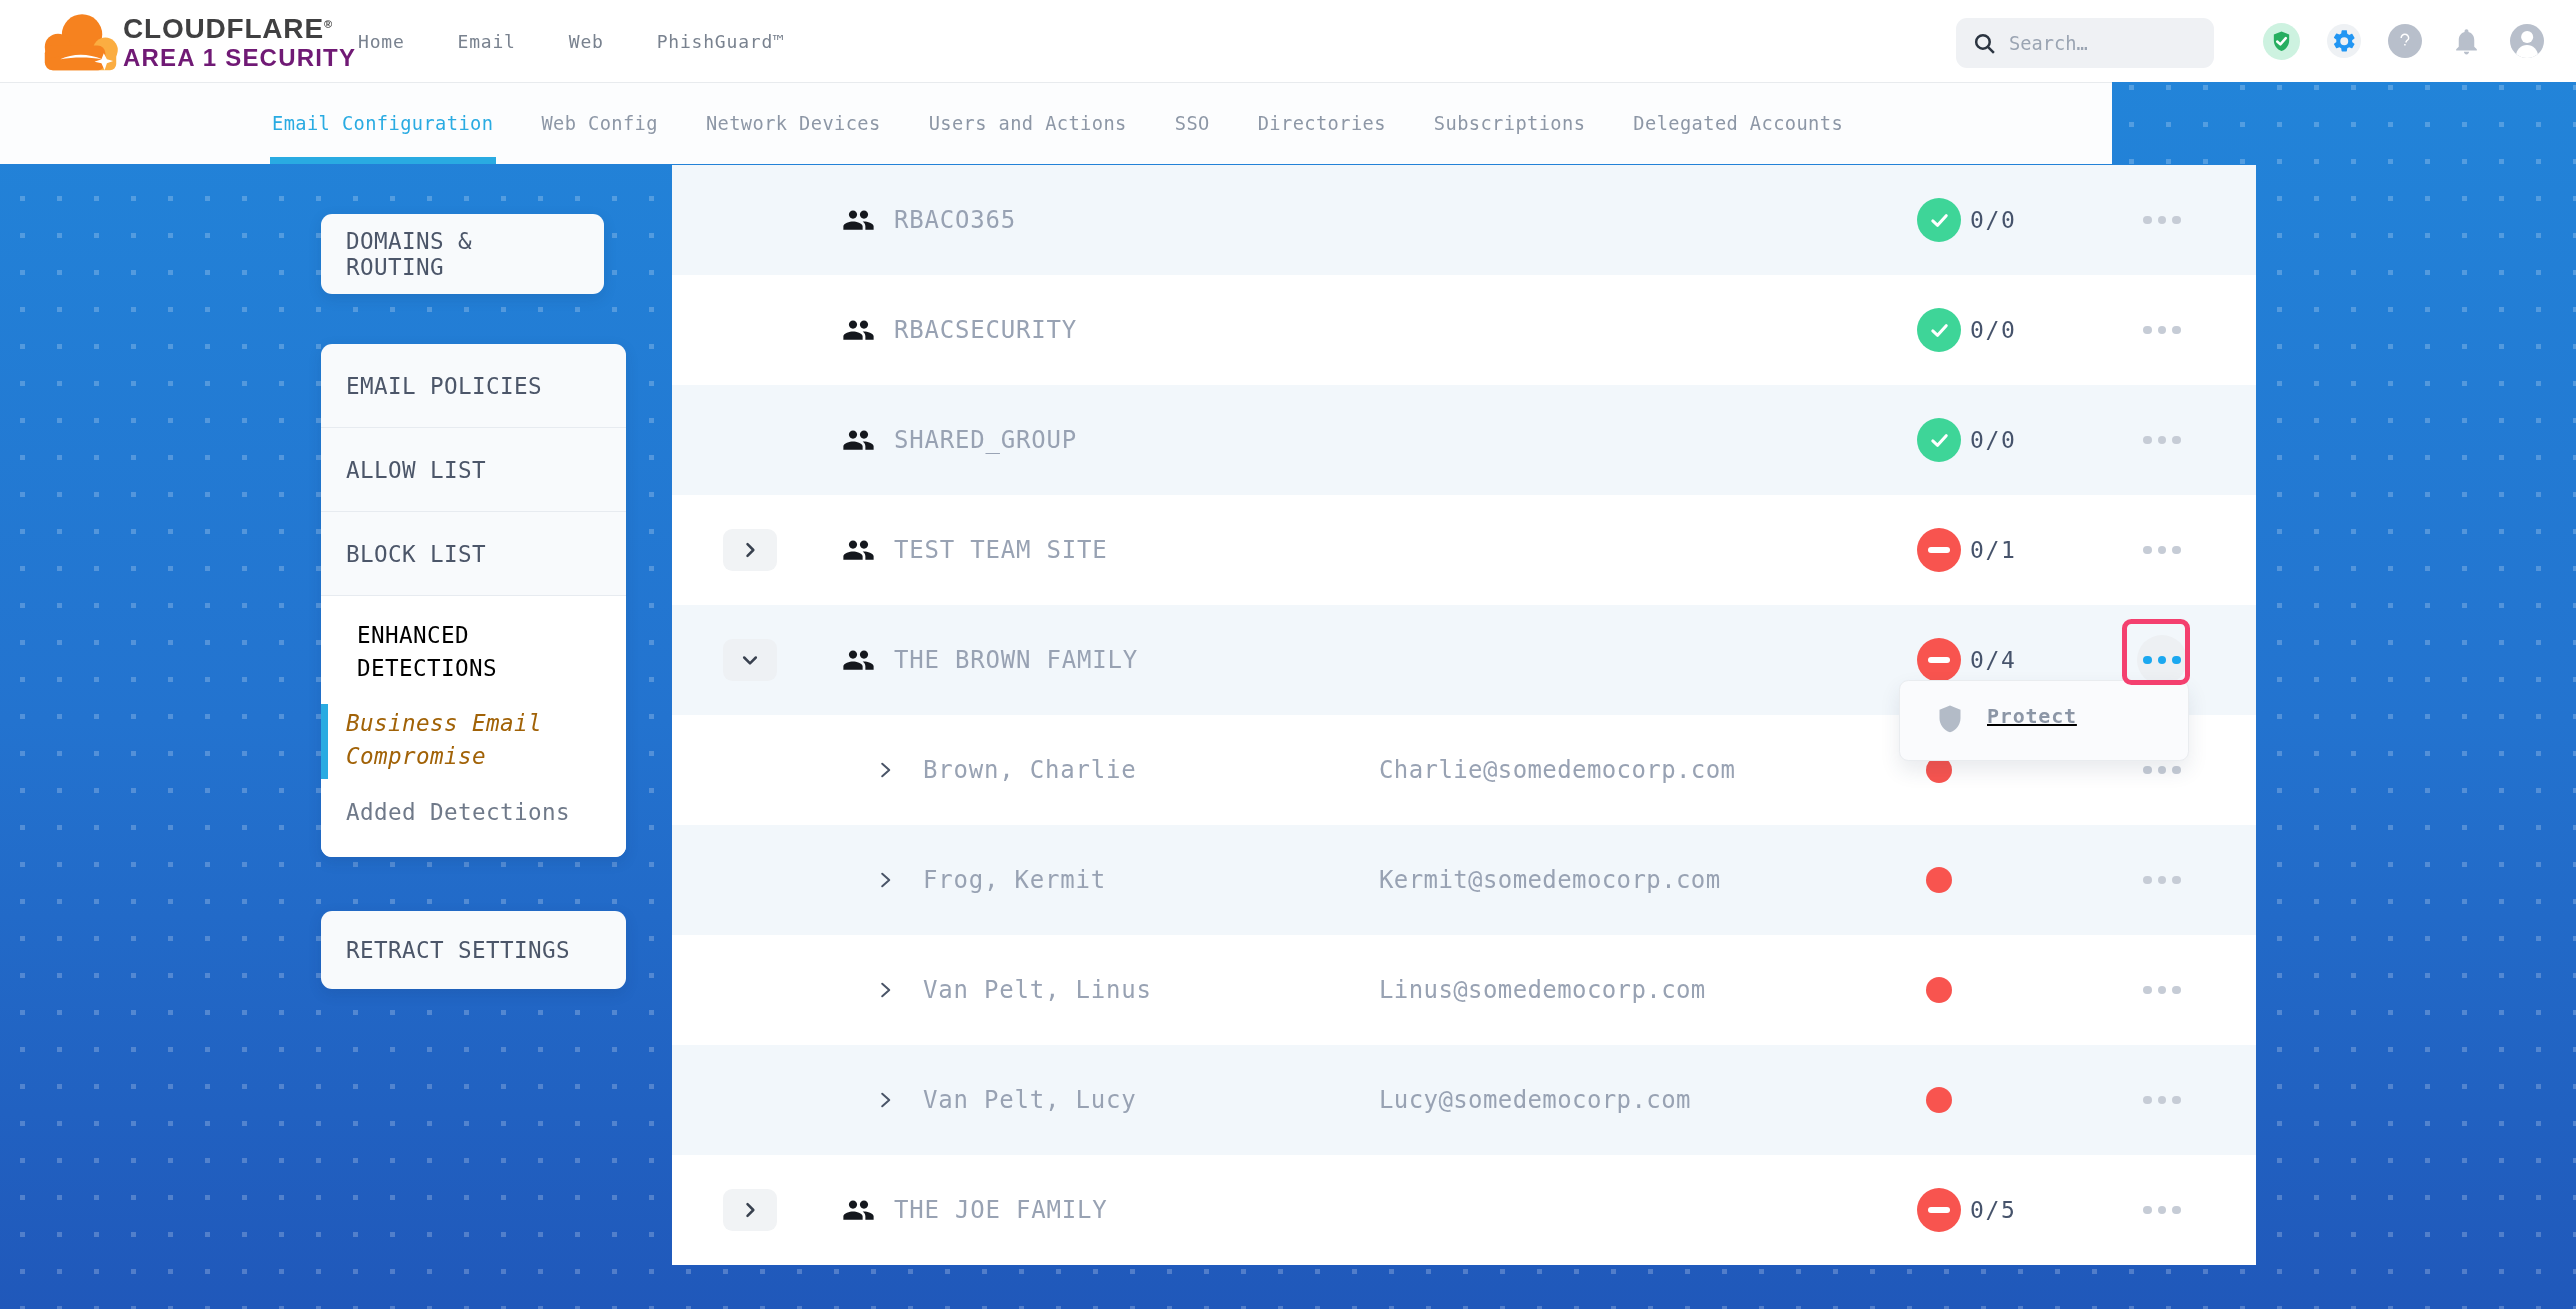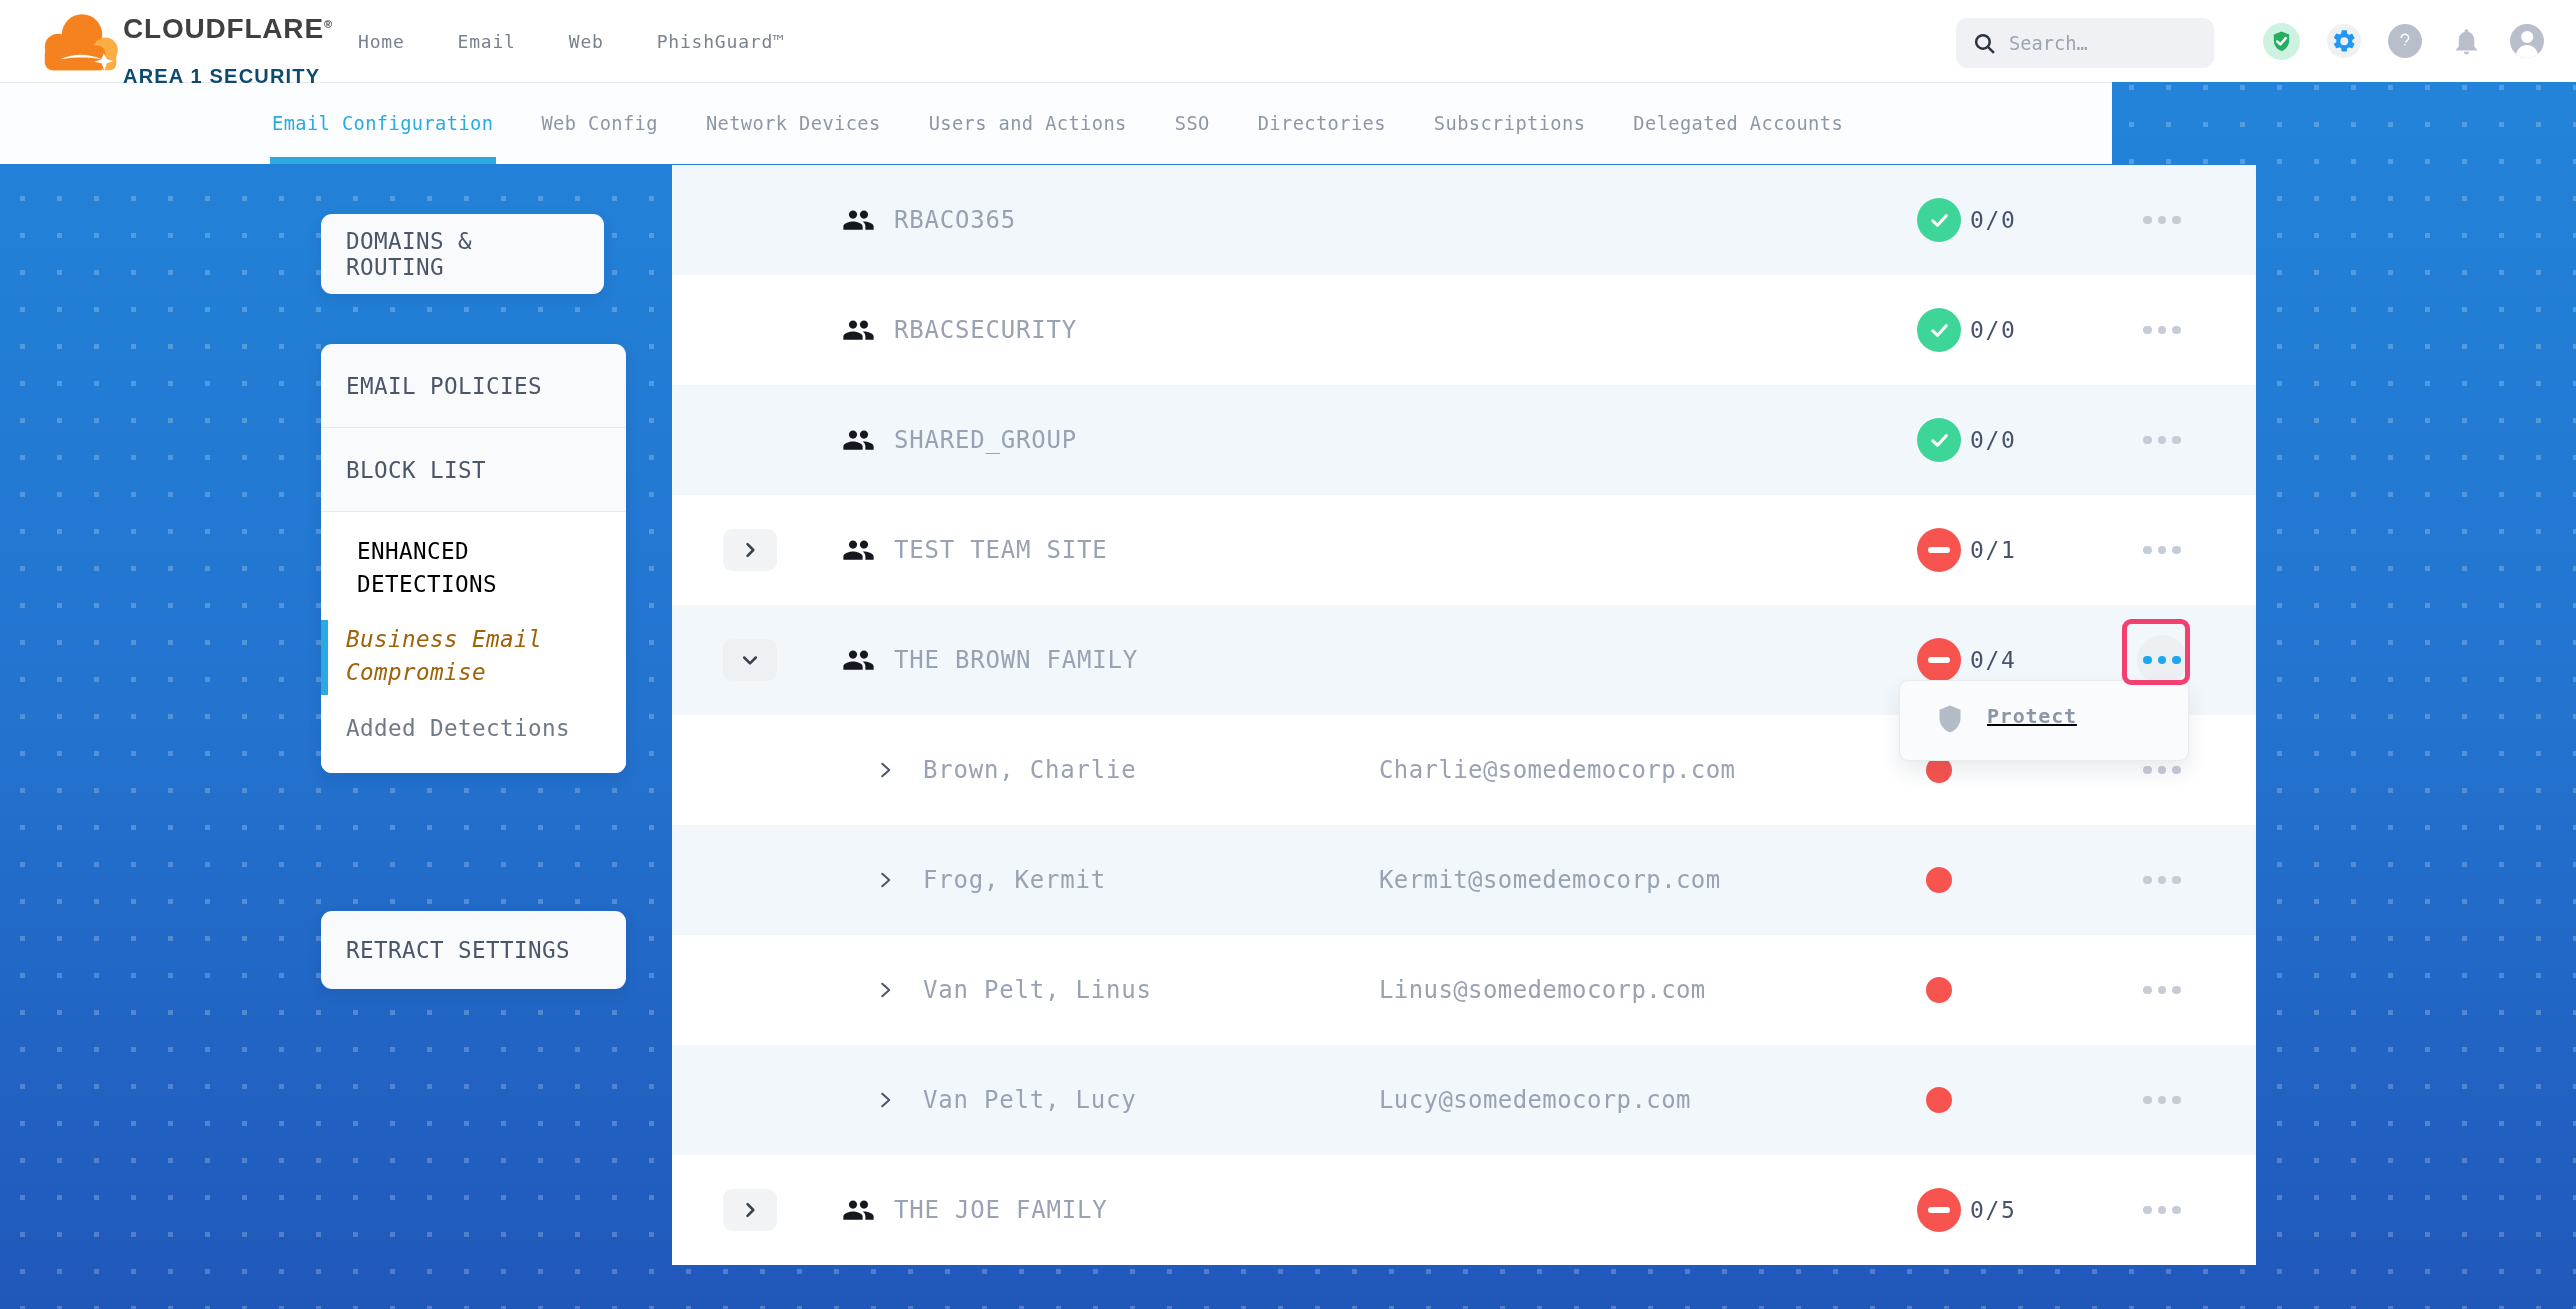--- a/index.html
+++ b/index.html
@@ -17,21 +17,21 @@
 
   
   .app-header {
     position:absolute; left:0; top:0; width:2576px; height:82px;
     background:#ffffff; z-index:30; display:flex; align-items:center;
   }
   .logo-cloud { position:absolute; left:37px; top:4.7px; }
   .brand-text { position:absolute; left:123px; top:9.3px; font-family:"Liberation Sans",sans-serif; }
   .brand-title { font-size:28px; font-weight:800; color:#404041; letter-spacing:0.8px; line-height:31px; }
   .brand-title sup { font-size:11px; font-weight:700; color:#404041; }
-  .brand-subtitle { font-size:20px; font-weight:800; color:#0c4a6e; letter-spacing:1.2px; line-height:23px; margin-top:20px; }
+  .brand-subtitle { font-size:24px; font-weight:800; color:#701a75; letter-spacing:1.2px; line-height:23px; margin-top:1px; }
 
   .primary-nav { position:absolute; left:358px; top:0; height:82px; display:flex; align-items:center; gap:53px; }
   .primary-nav .nav-link { font-size:18px; color:#79828f; letter-spacing:0.8px; cursor:pointer; }
 
   .search-box {
     position:absolute; left:1956px; top:18px; width:258px; height:50px;
     background:#eff1f4; border-radius:11px; display:flex; align-items:center; padding-left:15.6px;
   }
   .search-box svg { flex:0 0 auto; }
   .search-box input {
@@ -213,20 +213,21 @@
     <span class="tab">Delegated Accounts</span>
   </nav>
 
   <aside class="sidebar">
     <div class="side-card card-domains">
       <div class="side-item">DOMAINS &amp; ROUTING</div>
     </div>
 
     <div class="side-card card-policies">
       <div class="side-item">EMAIL POLICIES</div>
+      <div class="side-item">ALLOW LIST</div>
       <div class="side-item">BLOCK LIST</div>
       <div class="active-group">
         <div class="ag-title">ENHANCED DETECTIONS</div>
         <div class="ag-sub active-sub">Business Email Compromise</div>
         <div class="ag-sub plain-sub">Added Detections</div>
       </div>
     </div>
 
     <div class="side-card card-retract">
       <div class="side-item">RETRACT SETTINGS</div>

